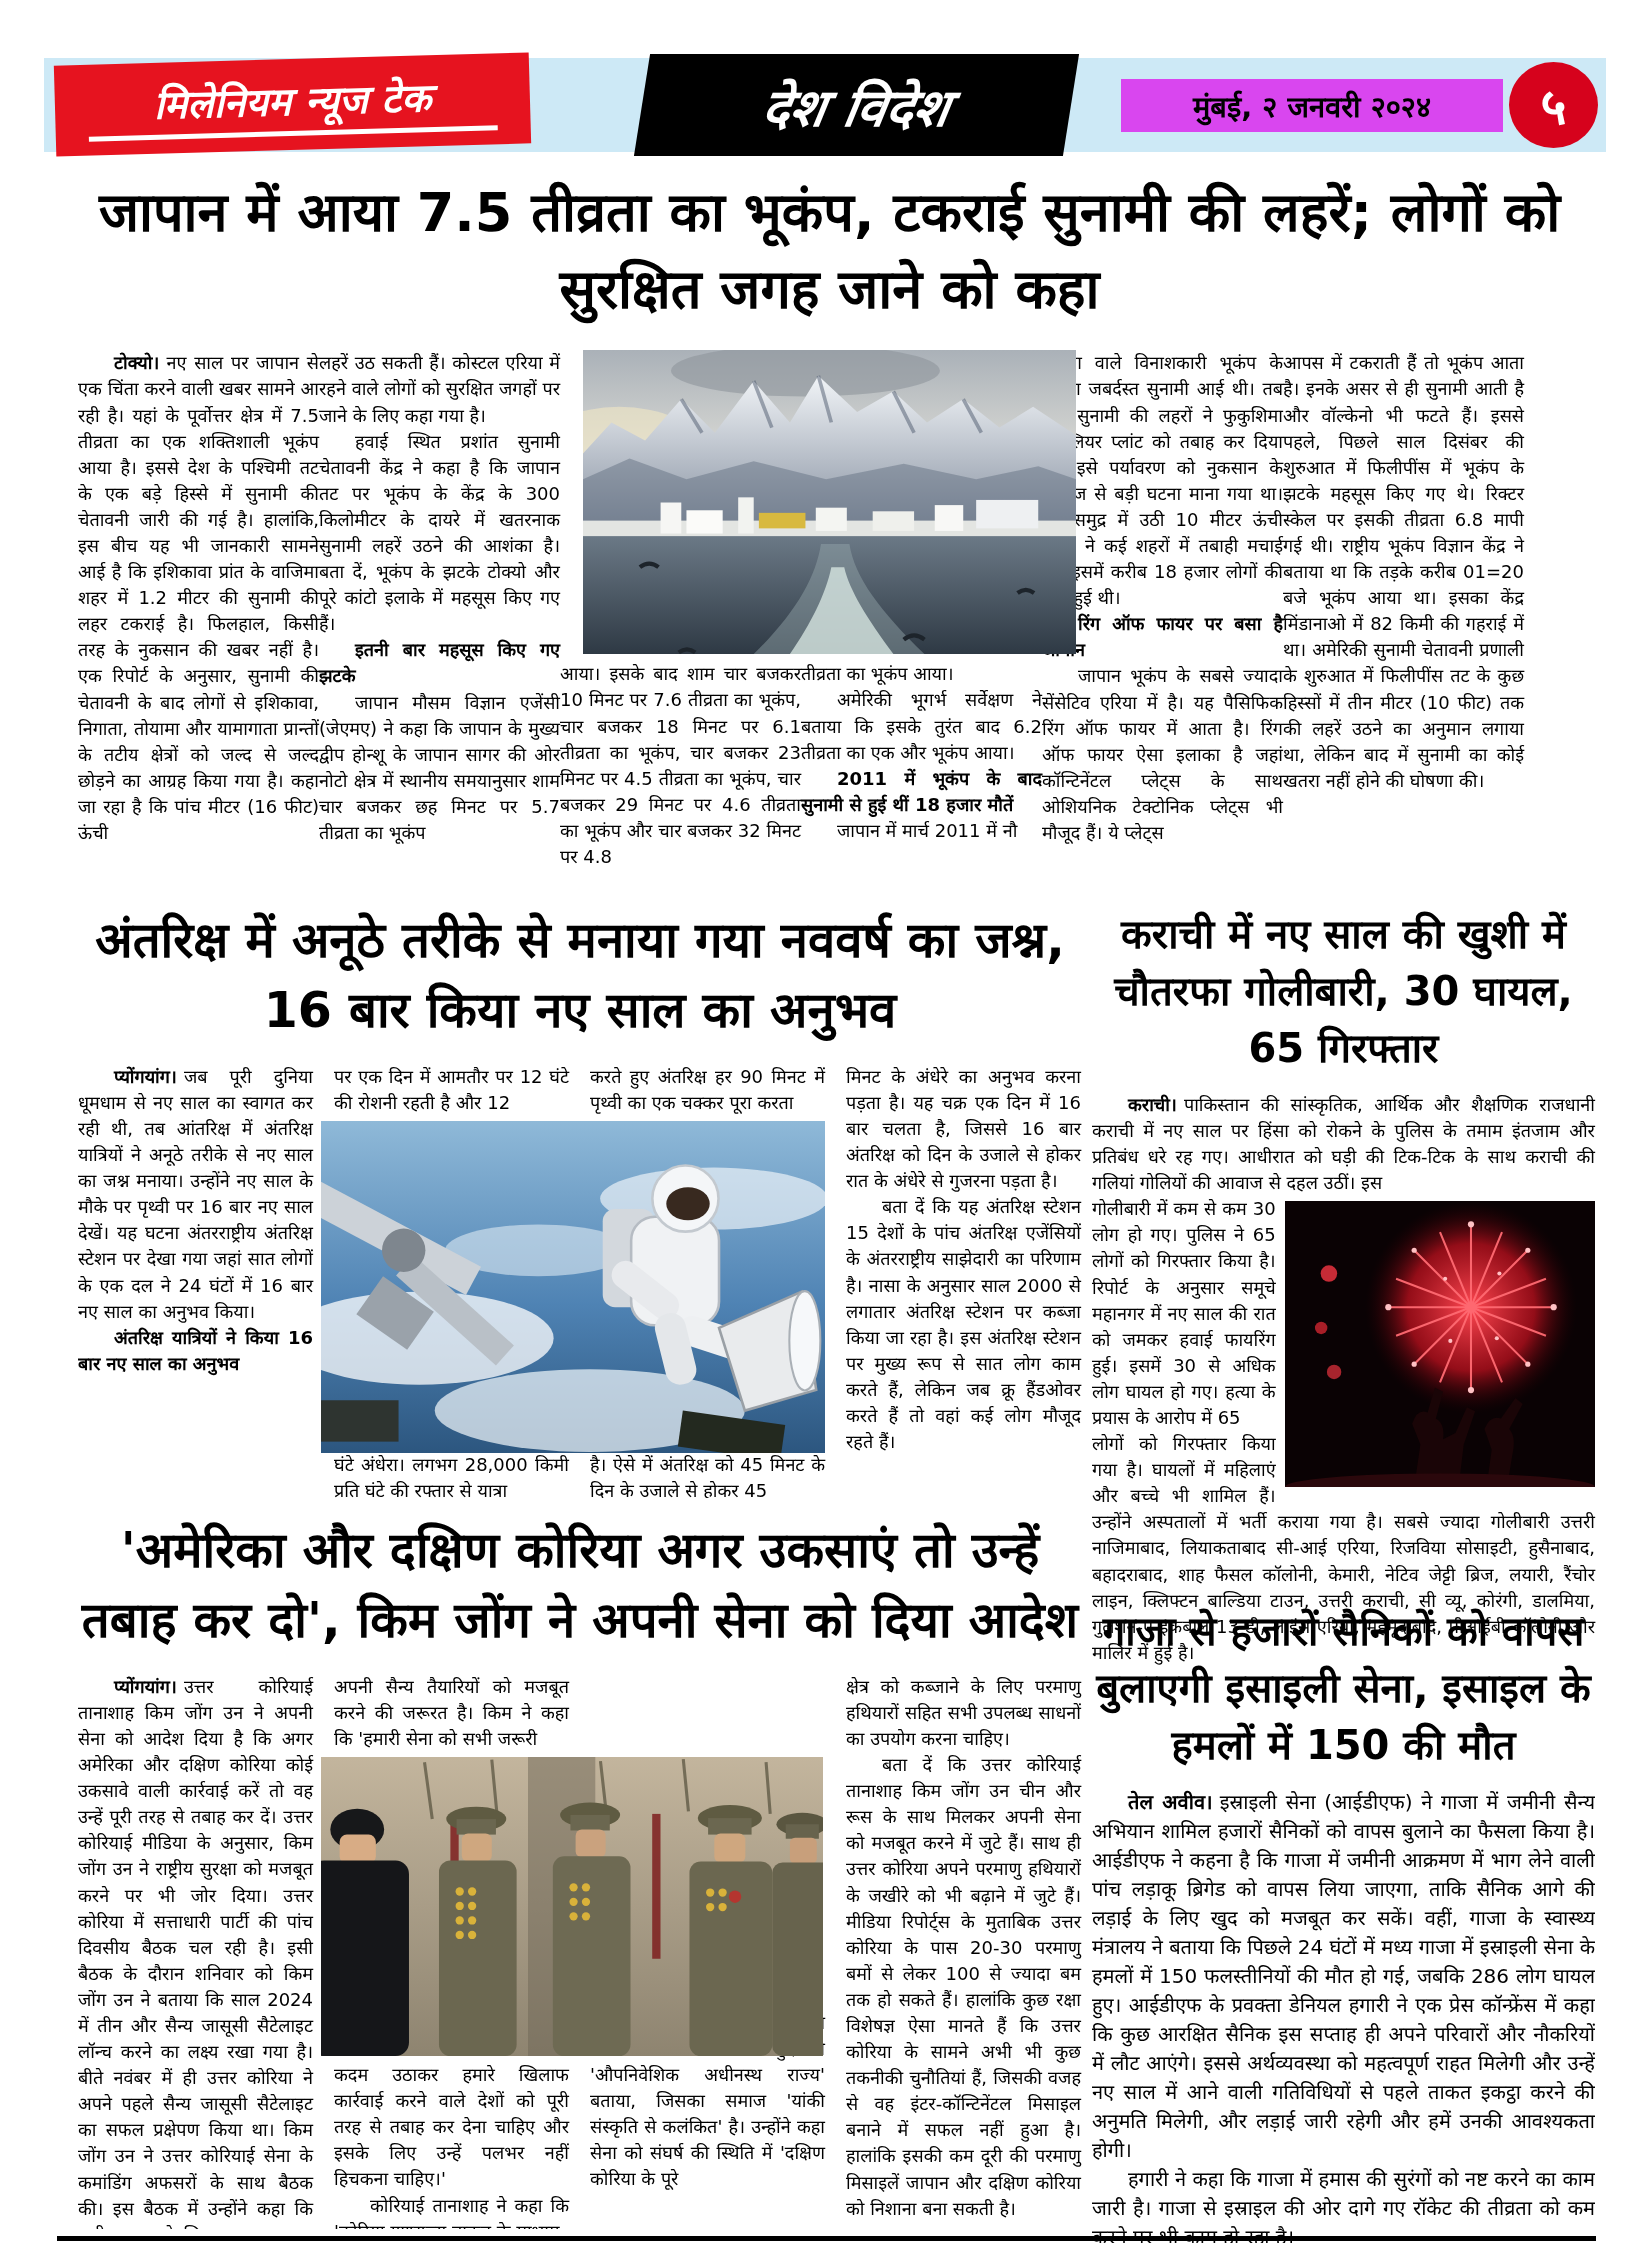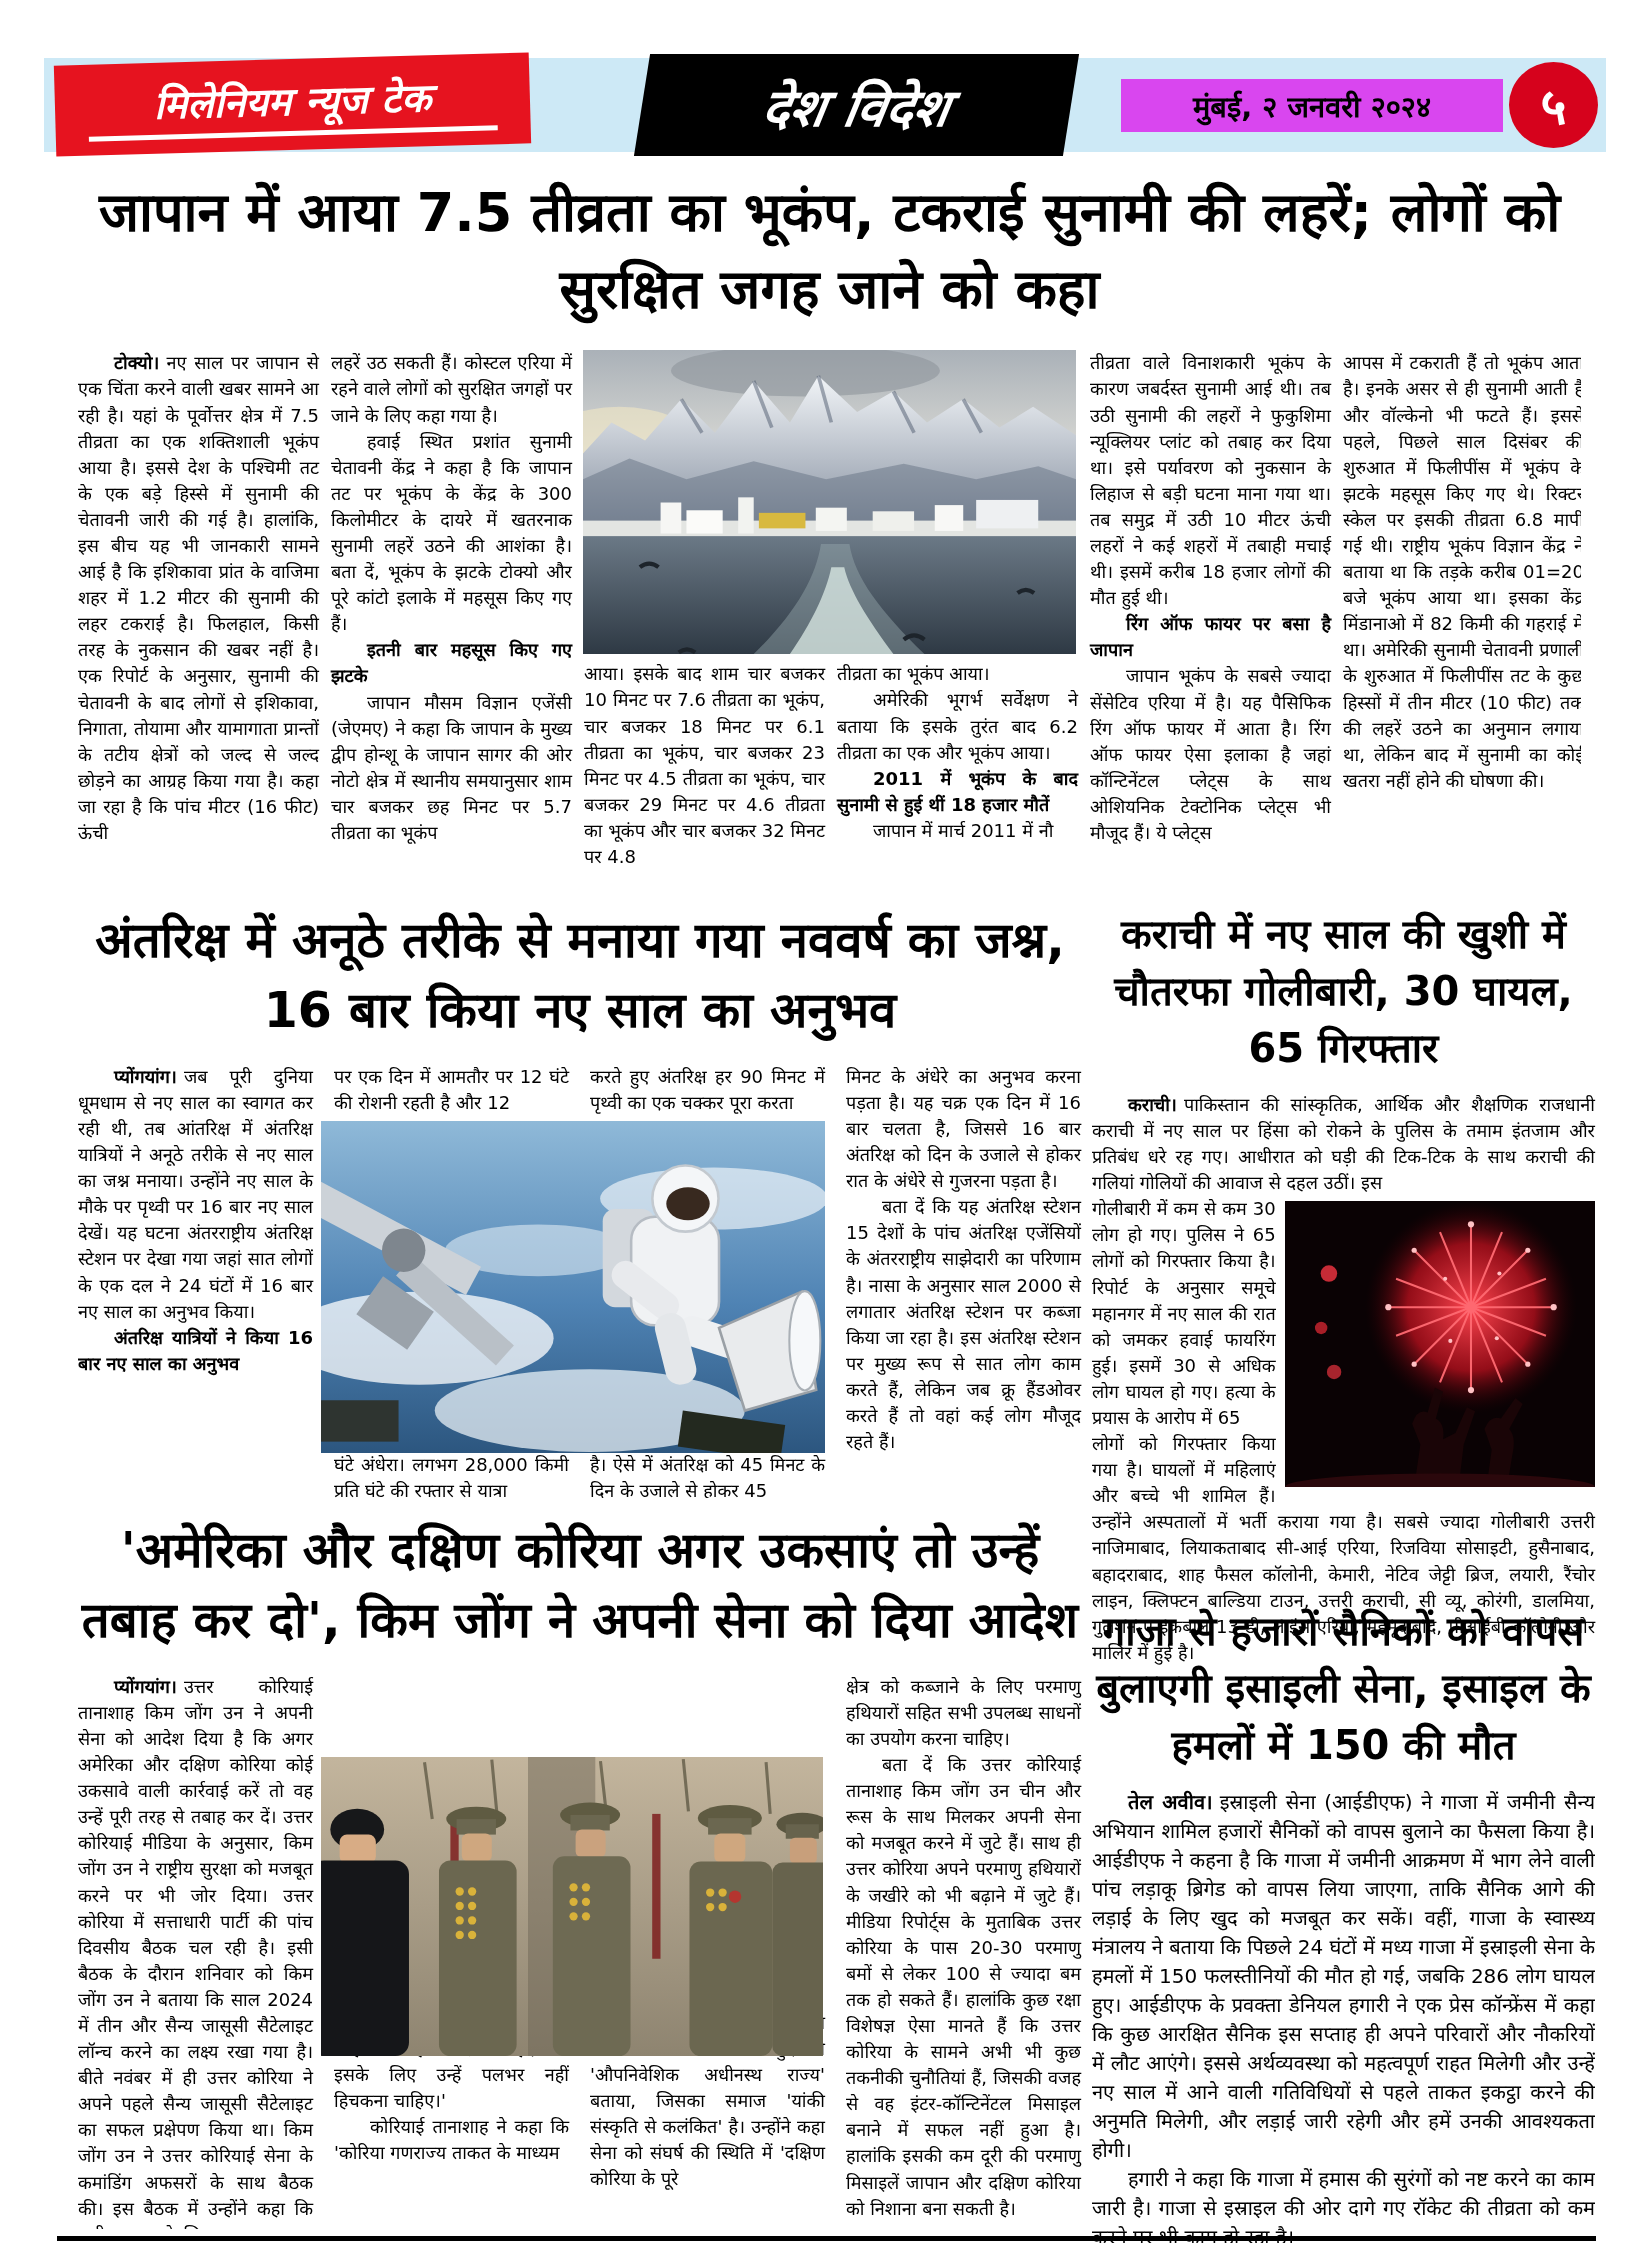--- a/index.html
+++ b/index.html
@@ -34,21 +34,21 @@
   p.ind{text-indent:36px;}
   .sub{font-weight:bold;}
   .dl{font-weight:bold;margin-right:7.2px;}
   .body-text{font-size:18px;line-height:1.45;text-align:justify;}
   .body-text p{margin:0;}
   .photo{display:block;}
   .spacer{width:100%;}
 
   
   .story-japan{left:78px;top:175px;width:1503px;}
-  .story-japan .cols{gap:12px;height:549px;margin-top:22px;}
+  .story-japan .cols{height:549px;margin-top:22px;}
   .story-japan .col{flex:0 0 241px;width:241px;}
   .japan-photo{position:absolute;left:505px;top:0;width:493px;height:304px;}
   .pushed{padding-top:311px;}
 
   
   .story-space{left:78px;top:906px;width:1004px;}
   .story-space .cols{gap:21px;height:434px;margin-top:18.6px;}
   .story-space .col{flex:0 0 235px;width:235px;}
   .astro-photo{position:absolute;left:243px;top:57px;width:504px;height:332px;}
   .sp-mid{height:336px;}
@@ -350,20 +350,21 @@
           <rect x="906" y="156" width="52" height="50" rx="10" fill="#c89f7b"></rect>
           <rect x="872" y="204" width="120" height="374" rx="20" fill="#67634d"></rect>
         </g>
       </svg>
 
       <div class="col">
         <p class="ind"><span class="dl">प्योंगयांग।</span><span>उत्तर कोरियाई तानाशाह किम जोंग उन ने अपनी सेना को आदेश दिया है कि अगर अमेरिका और दक्षिण कोरिया कोई उकसावे वाली कार्रवाई करें तो वह उन्हें पूरी तरह से तबाह कर दें। उत्तर कोरियाई मीडिया के अनुसार, किम जोंग उन ने राष्ट्रीय सुरक्षा को मजबूत करने पर भी जोर दिया। उत्तर कोरिया में सत्ताधारी पार्टी की पांच दिवसीय बैठक चल रही है। इसी बैठक के दौरान शनिवार को किम जोंग उन ने बताया कि साल 2024 में तीन और सैन्य जासूसी सैटेलाइट लॉन्च करने का लक्ष्य रखा गया है। बीते नवंबर में ही उत्तर कोरिया ने अपने पहले सैन्य जासूसी सैटेलाइट का सफल प्रक्षेपण किया था। किम जोंग उन ने उत्तर कोरियाई सेना के कमांडिंग अफसरों के साथ बैठक की। इस बैठक में उन्होंने कहा कि राष्ट्रीय सुरक्षा के लिए</span></p>
       </div>
 
       <div class="col">
+        <p>अपनी सैन्य तैयारियों को मजबूत करने की जरूरत है। किम ने कहा कि 'हमारी सेना को सभी जरूरी</p>
         <div class="spacer kim-mid-a"></div>
         <p>कदम उठाकर हमारे खिलाफ कार्रवाई करने वाले देशों को पूरी तरह से तबाह कर देना चाहिए और इसके लिए उन्हें पलभर नहीं हिचकना चाहिए।'</p>
         <p class="ind">कोरियाई तानाशाह ने कहा कि 'कोरिया गणराज्य ताकत के माध्यम</p>
       </div>
 
       <div class="col">
         <div class="spacer kim-mid-b"></div>
         <p>पर निर्भर करती है।' किम ने दक्षिण कोरिया की आलोचना करते हुए उसे 'औपनिवेशिक अधीनस्थ राज्य' बताया, जिसका समाज 'यांकी संस्कृति से कलंकित' है। उन्होंने कहा सेना को संघर्ष की स्थिति में 'दक्षिण कोरिया के पूरे</p>
       </div>
 

